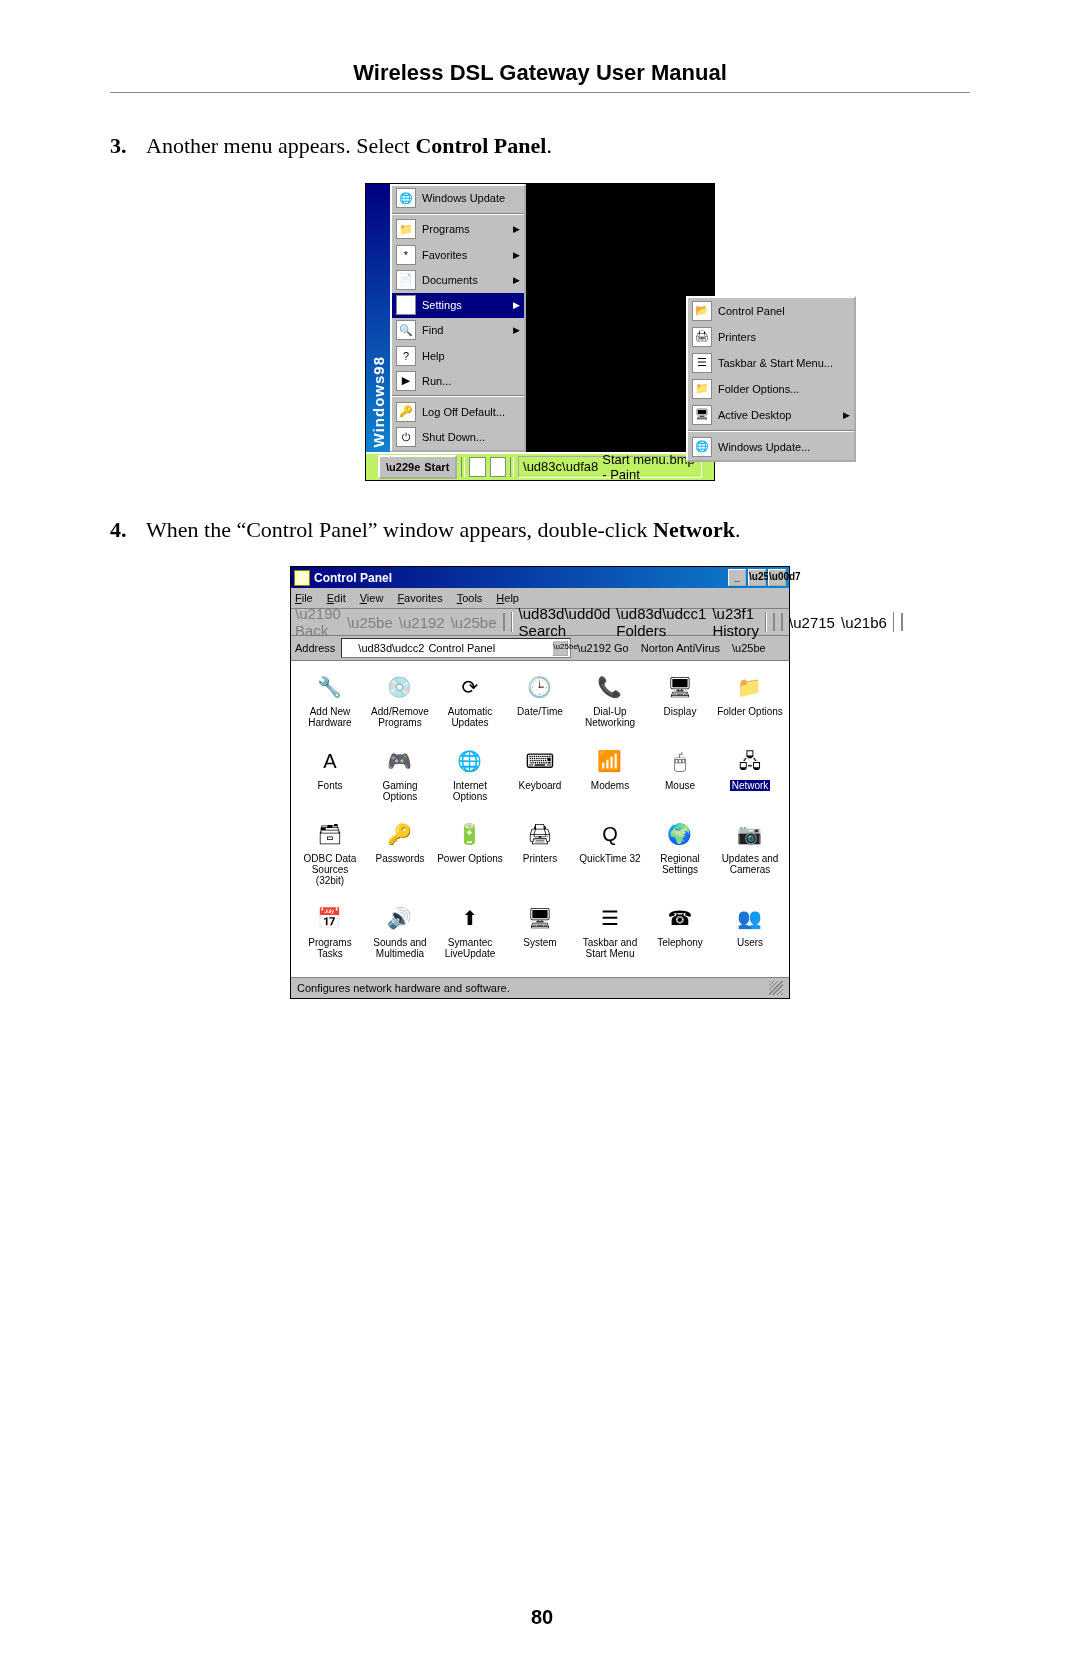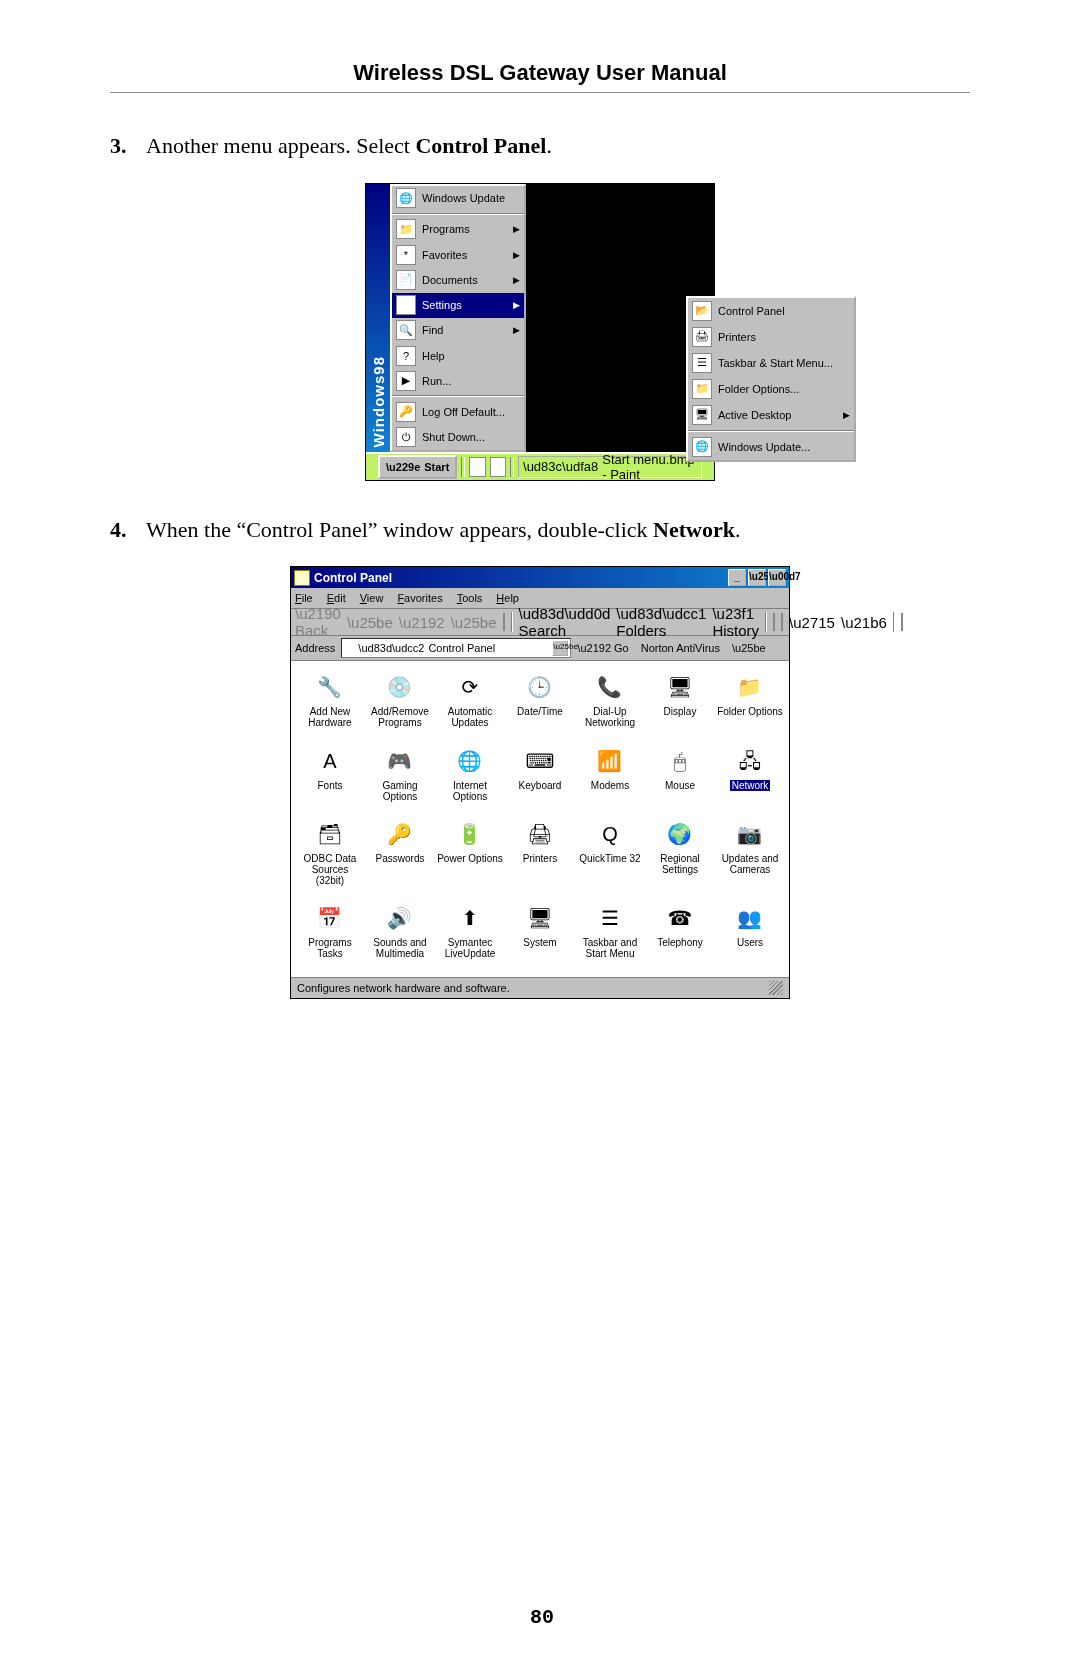--- a/index.html
+++ b/index.html
@@ -50,21 +50,21 @@
   .addrbar{height:24px;display:flex;align-items:center;padding:0 4px;gap:6px;border-bottom:1px solid #808080;font-size:11px}
   .combo{flex:0 0 210px;height:18px;background:#fff;border:1px inset #808080;display:flex;align-items:center;padding:0 2px 0 16px;gap:4px}
   .combo .dd{width:14px;height:14px;background:#c0c0c0;border:1px outset #fff;margin-left:auto;text-align:center;font-size:8px;line-height:12px}
   .gobtn{display:flex;align-items:center;gap:3px}
   .iconarea{background:#fff;padding:8px 4px;display:grid;grid-template-columns:repeat(7,1fr);gap:4px 0;min-height:300px}
   .cpi{display:flex;flex-direction:column;align-items:center;text-align:center;font-size:10px;line-height:1.1;padding:2px}
   .cpi .cico{width:32px;height:32px;margin-bottom:3px;display:flex;align-items:center;justify-content:center;font-size:20px}
   .cpi.sel .lbl{background:#000080;color:#fff;padding:0 2px}
   .statusbar{height:20px;border-top:1px solid #808080;display:flex;align-items:center;padding:0 6px;font-size:11px}
   .statusbar .grip{margin-left:auto;width:14px;height:14px;background:repeating-linear-gradient(135deg,#808080 0 1px,transparent 1px 3px)}
-  .pagenum{position:absolute;bottom:40px;left:4px;right:0;text-align:center;font-family:Liberation Mono, monospace;font-weight:700;font-size:20px}
+  .pagenum{position:absolute;bottom:40px;left:4px;right:0;text-align:center;font-family:Liberation Sans, sans-serif;font-weight:700;font-size:20px}
 </style>
 </head>
 <body>
 
 <div class="page">
   <div class="header">Wireless DSL Gateway User Manual</div>
   <hr class="rule">
 
   <ol class="steps">
     <li>

